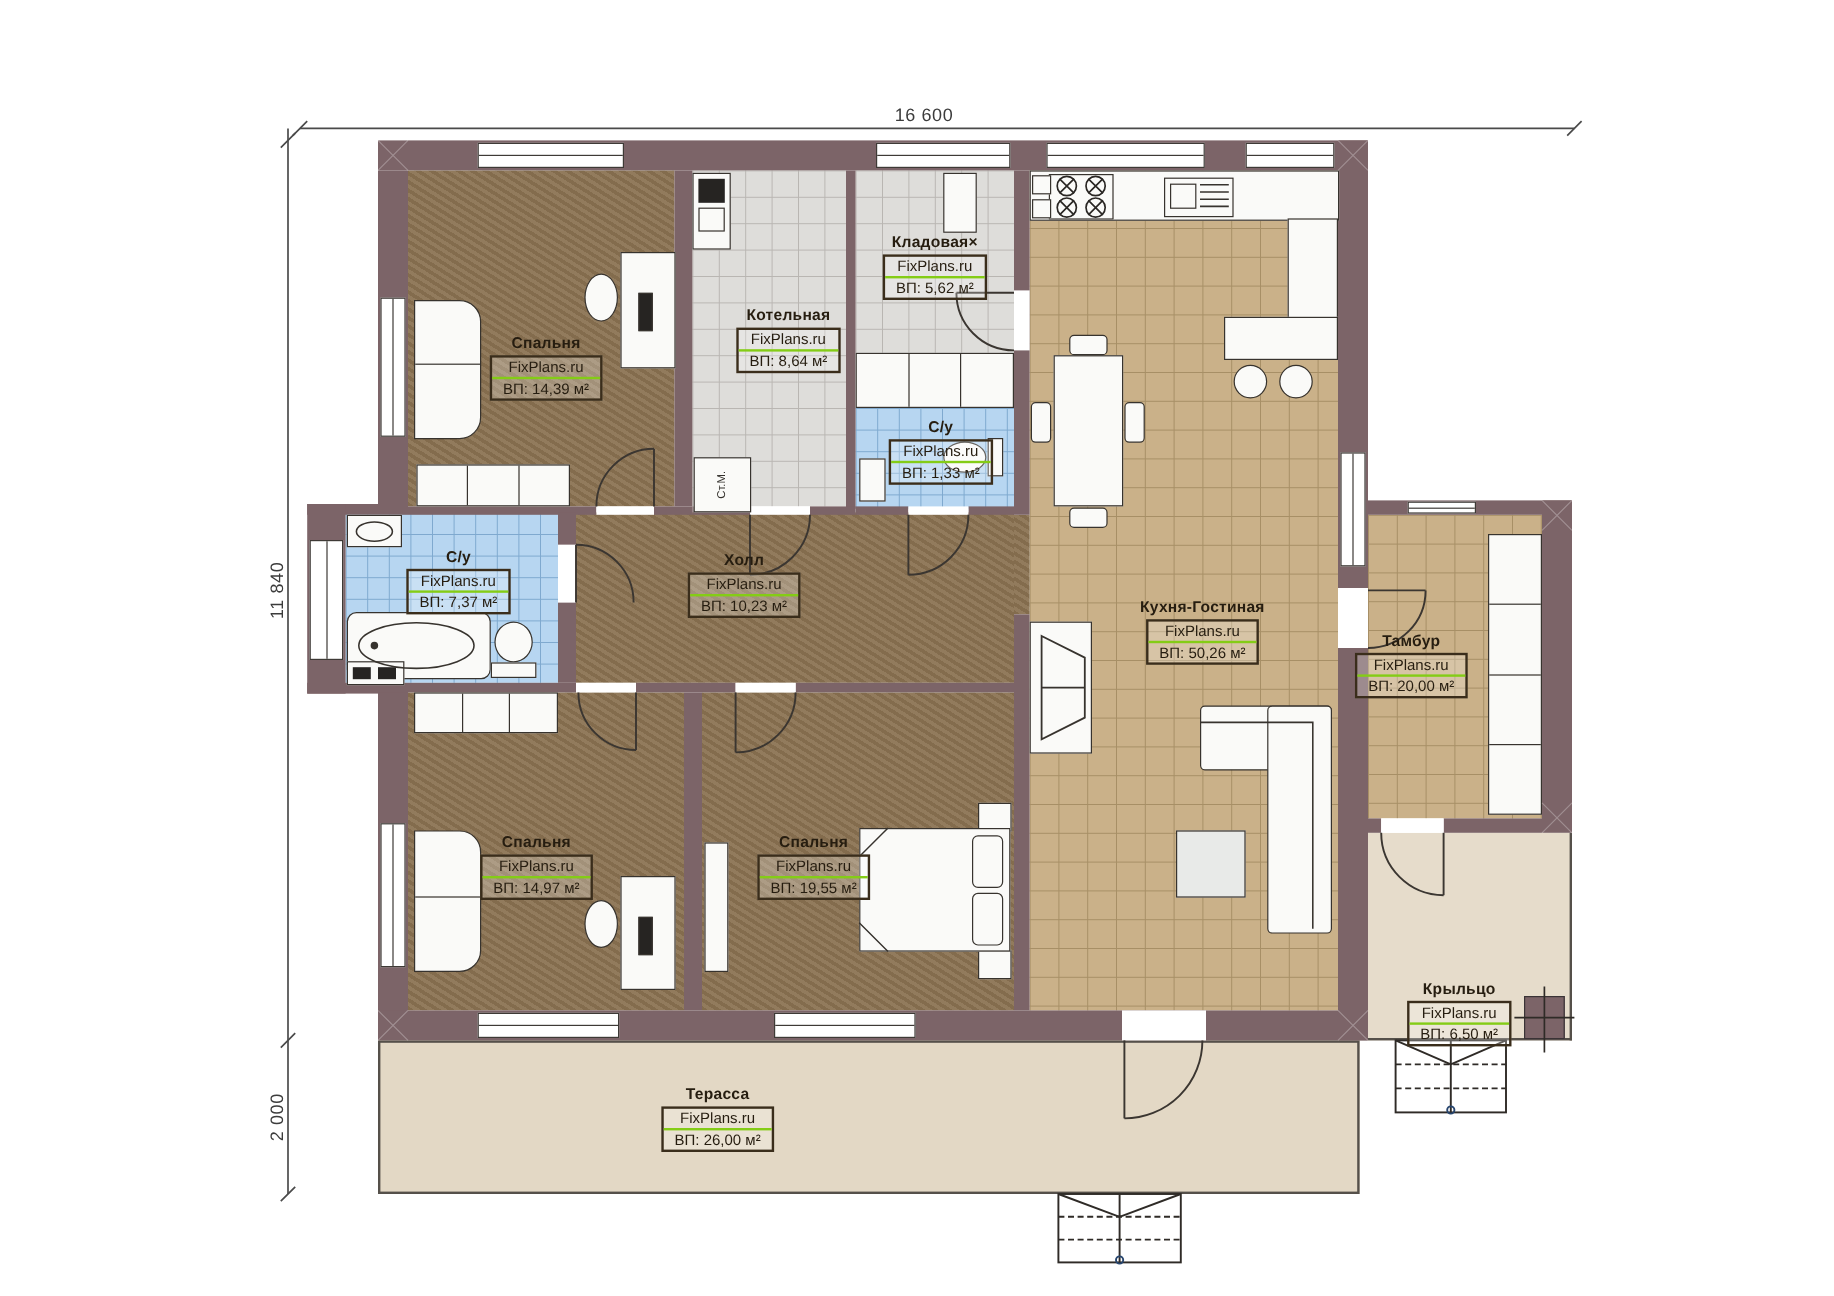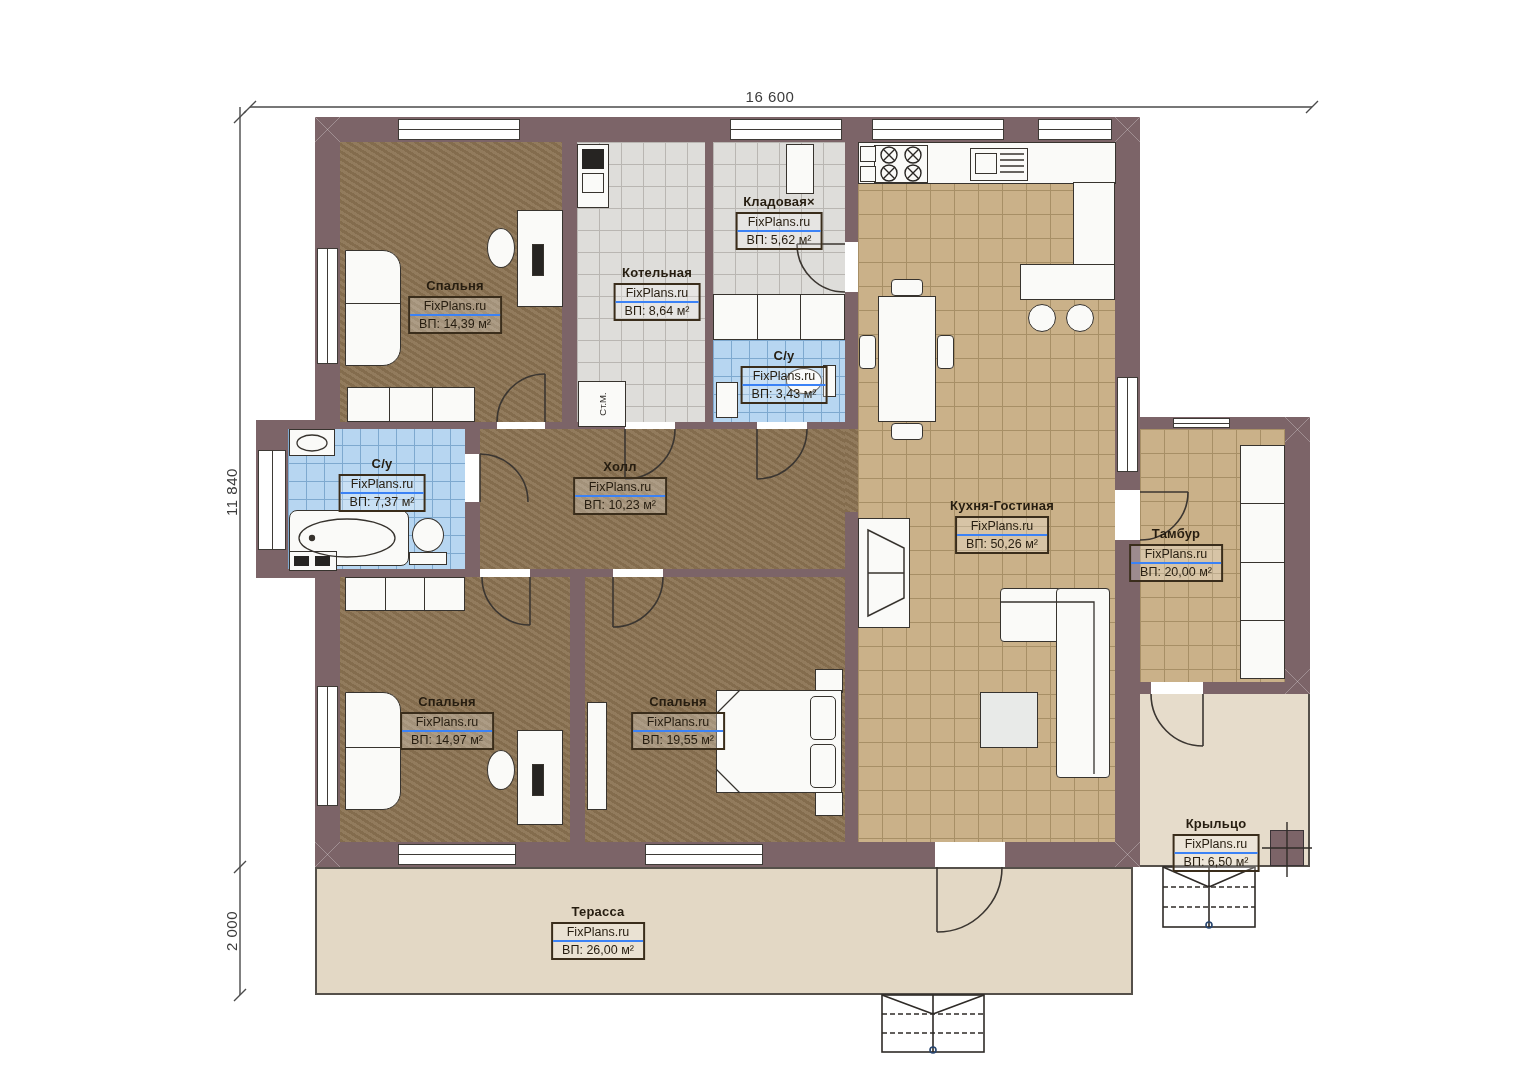--- a/index.html
+++ b/index.html
@@ -26,21 +26,21 @@
   .cells>div{flex:1;border-right:1.5px solid #37332e;}
   .cells>div:last-child{border-right:none;}
   .cellsv{display:flex;flex-direction:column;}
   .cellsv>div{flex:1;border-bottom:1.5px solid #37332e;}
   .cellsv>div:last-child{border-bottom:none;}
   
   .rlabel{position:absolute;transform:translateX(-50%);text-align:center;z-index:50;color:#261d10;}
   .rname{font-weight:bold;font-size:13px;margin-bottom:3px;letter-spacing:.2px;white-space:nowrap;}
   .rbox{display:inline-block;border:2px solid #3a2d1b;background:rgba(255,255,255,0.25);}
   .rrow{padding:1px 9px;font-size:12.5px;white-space:nowrap;}
-  .rrow.first{border-bottom:2px solid #3b82f6;}
+  .rrow.first{border-bottom:2px solid #84cc16;}
   
   .dimtext{position:absolute;font-size:15px;color:#3c3c3c;z-index:50;letter-spacing:.5px;white-space:nowrap;}
   svg.overlay{position:absolute;left:0;top:0;z-index:40;pointer-events:none;}
   .stm{position:absolute;z-index:31;font-size:9.5px;color:#33302c;transform:translate(-50%,-50%) rotate(-90deg);white-space:nowrap;}
 </style>
 </head>
 <body>
 
 <div id="plan">
 
@@ -285,31 +285,31 @@
   </svg>
 
   <div class="dimtext" style="left:770px;top:56px;transform:translateX(-50%);">16 600</div>
   <div class="dimtext" style="left:231px;top:460px;transform:translate(-50%,-50%) rotate(-90deg);">11 840</div>
   <div class="dimtext" style="left:231px;top:899px;transform:translate(-50%,-50%) rotate(-90deg);">2 000</div>
 
   <div class="rlabel" style="left:455px;top:246px;">
     <div class="rname">Спальня</div>
     <div class="rbox"><div class="rrow first">FixPlans.ru</div><div class="rrow">ВП: 14,39 м²</div></div>
   </div>
-  <div class="rlabel" style="left:657px;top:233px;">
+  <div class="rlabel" style="left:657px;top:223px;">
     <div class="rname">Котельная</div>
     <div class="rbox"><div class="rrow first">FixPlans.ru</div><div class="rrow">ВП: 8,64 м²</div></div>
   </div>
   <div class="rlabel" style="left:779px;top:162px;">
     <div class="rname">Кладовая×</div>
     <div class="rbox"><div class="rrow first">FixPlans.ru</div><div class="rrow">ВП: 5,62 м²</div></div>
   </div>
   <div class="rlabel" style="left:784px;top:316px;">
     <div class="rname">С/у</div>
-    <div class="rbox"><div class="rrow first">FixPlans.ru</div><div class="rrow">ВП: 3,43 м²</div></div>
+    <div class="rbox"><div class="rrow first">FixPlans.ru</div><div class="rrow">ВП: 1,33 м²</div></div>
   </div>
   <div class="rlabel" style="left:1002px;top:466px;">
     <div class="rname">Кухня-Гостиная</div>
     <div class="rbox"><div class="rrow first">FixPlans.ru</div><div class="rrow">ВП: 50,26 м²</div></div>
   </div>
   <div class="rlabel" style="left:1176px;top:494px;">
     <div class="rname">Тамбур</div>
     <div class="rbox"><div class="rrow first">FixPlans.ru</div><div class="rrow">ВП: 20,00 м²</div></div>
   </div>
   <div class="rlabel" style="left:620px;top:427px;">

